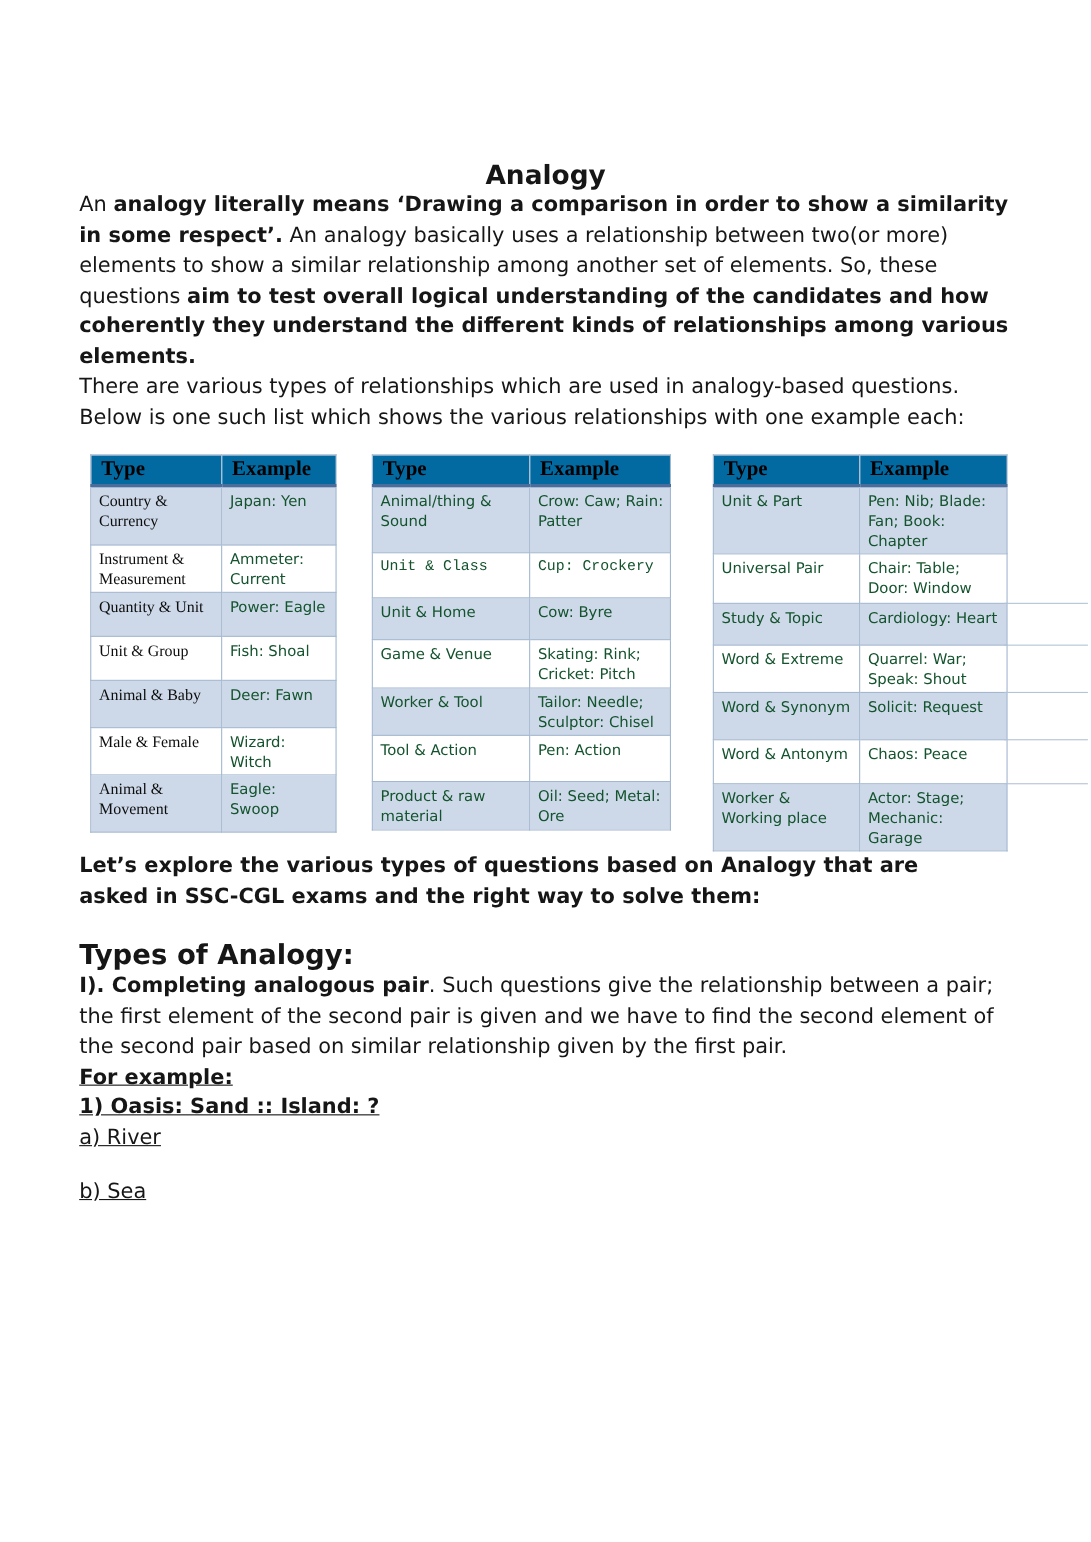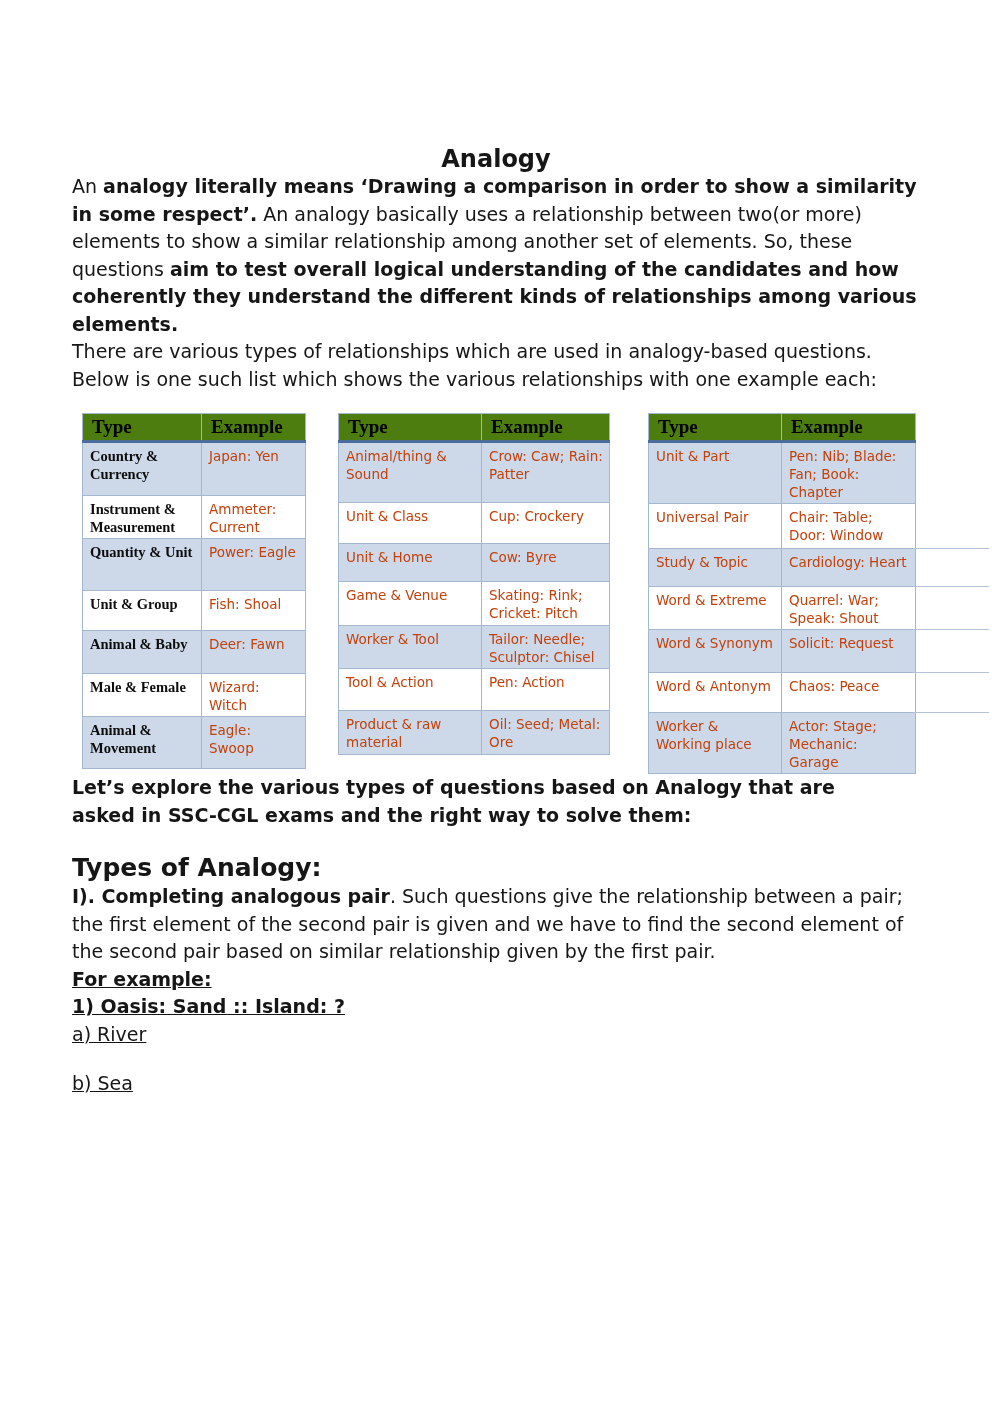--- a/index.html
+++ b/index.html
@@ -49,53 +49,53 @@
     border:1px solid #a3b7cf;
     vertical-align:top;
     text-align:left;
     overflow:hidden;
   }
   table.sub th{
     font-family:"Liberation Serif",serif;
     font-size:19px;
     font-weight:bold;
     color:#000;
-    background:#4d7c0f;
+    background:#0369a1;
     padding:2px 6px 1px 9px;
     height:28px;
     box-sizing:border-box;
     border-bottom:3px solid #4a6d9b;
   }
   table.sub td{
     font-size:13.5px;
     line-height:18px;
-    color:#c2410c;
+    color:#14532d;
     padding:4px 6px 2px 7px;
   }
   .t1 td.type{
     font-family:"Liberation Serif",serif;
-    font-weight:bold;
+    font-weight:normal;
     font-size:14.5px;
     color:#0d0d0d;
   }
   table.sub tbody tr:nth-child(odd){background:#cdd9e9;}
   
   .t1 th.type-col{width:119px;} .t1 th.ex-col{width:104px;}
   .t2 th.type-col{width:143px;} .t2 th.ex-col{width:128px;}
   .t3 th.type-col{width:133px;} .t3 th.ex-col{width:134px;}
   
   .t1 tbody tr:nth-child(1){height:54px;}
   .t1 tbody tr:nth-child(2){height:42px;}
-  .t1 tbody tr:nth-child(3){height:52px;}
+  .t1 tbody tr:nth-child(3){height:40px;}
   .t1 tbody tr:nth-child(4){height:40px;}
   .t1 tbody tr:nth-child(5){height:43px;}
   .t1 tbody tr:nth-child(6){height:37px;}
   .t1 tbody tr:nth-child(7){height:52px;}
   .t2 tbody tr:nth-child(1){height:61px;padding-left:12px;}
-  .t2 tbody tr:nth-child(2){height:41px;}
+  .t2 tbody tr:nth-child(2){height:41px;font-family:Liberation Mono, monospace;}
   .t2 tbody tr:nth-child(3){height:38px;}
   .t2 tbody tr:nth-child(4){height:44px;}
   .t2 tbody tr:nth-child(5){height:43px;}
   .t2 tbody tr:nth-child(6){height:42px;}
   .t2 tbody tr:nth-child(7){height:44px;}
   .t3 tbody tr:nth-child(1){height:58px;}
   .t3 tbody tr:nth-child(2){height:45px;}
   .t3 tbody tr:nth-child(3){height:38px;}
   .t3 tbody tr:nth-child(4){height:43px;}
   .t3 tbody tr:nth-child(5){height:43px;}

